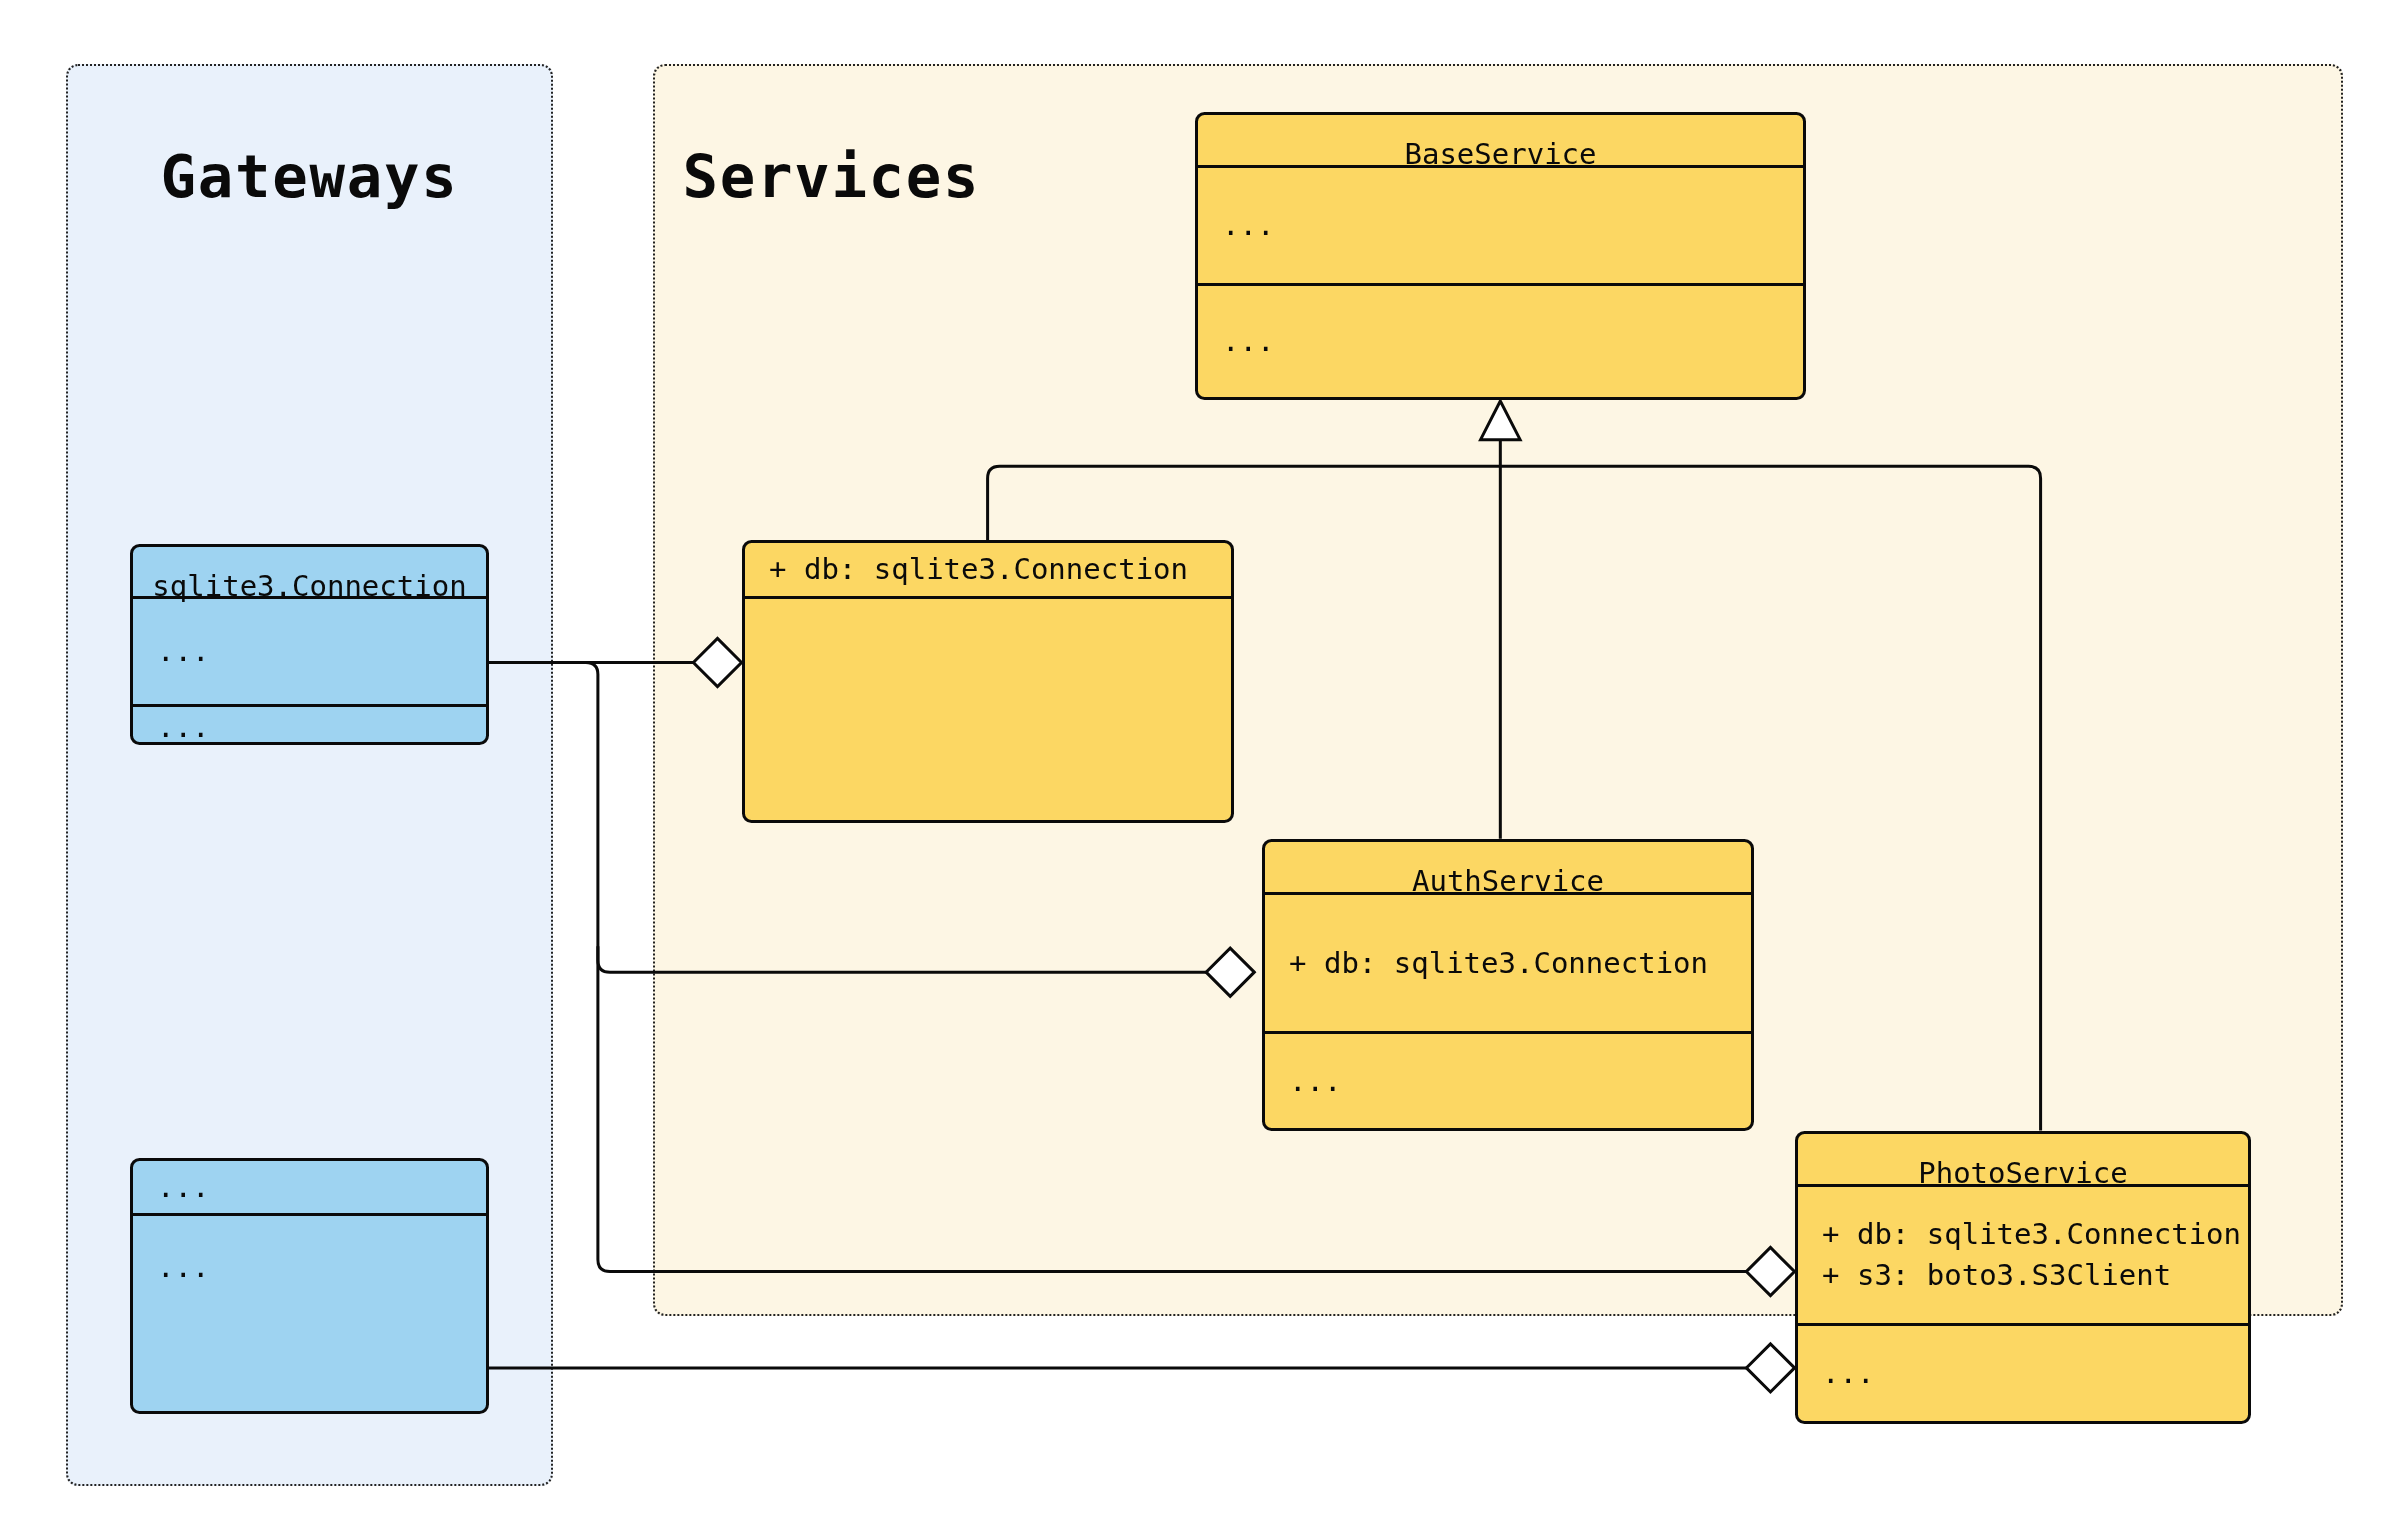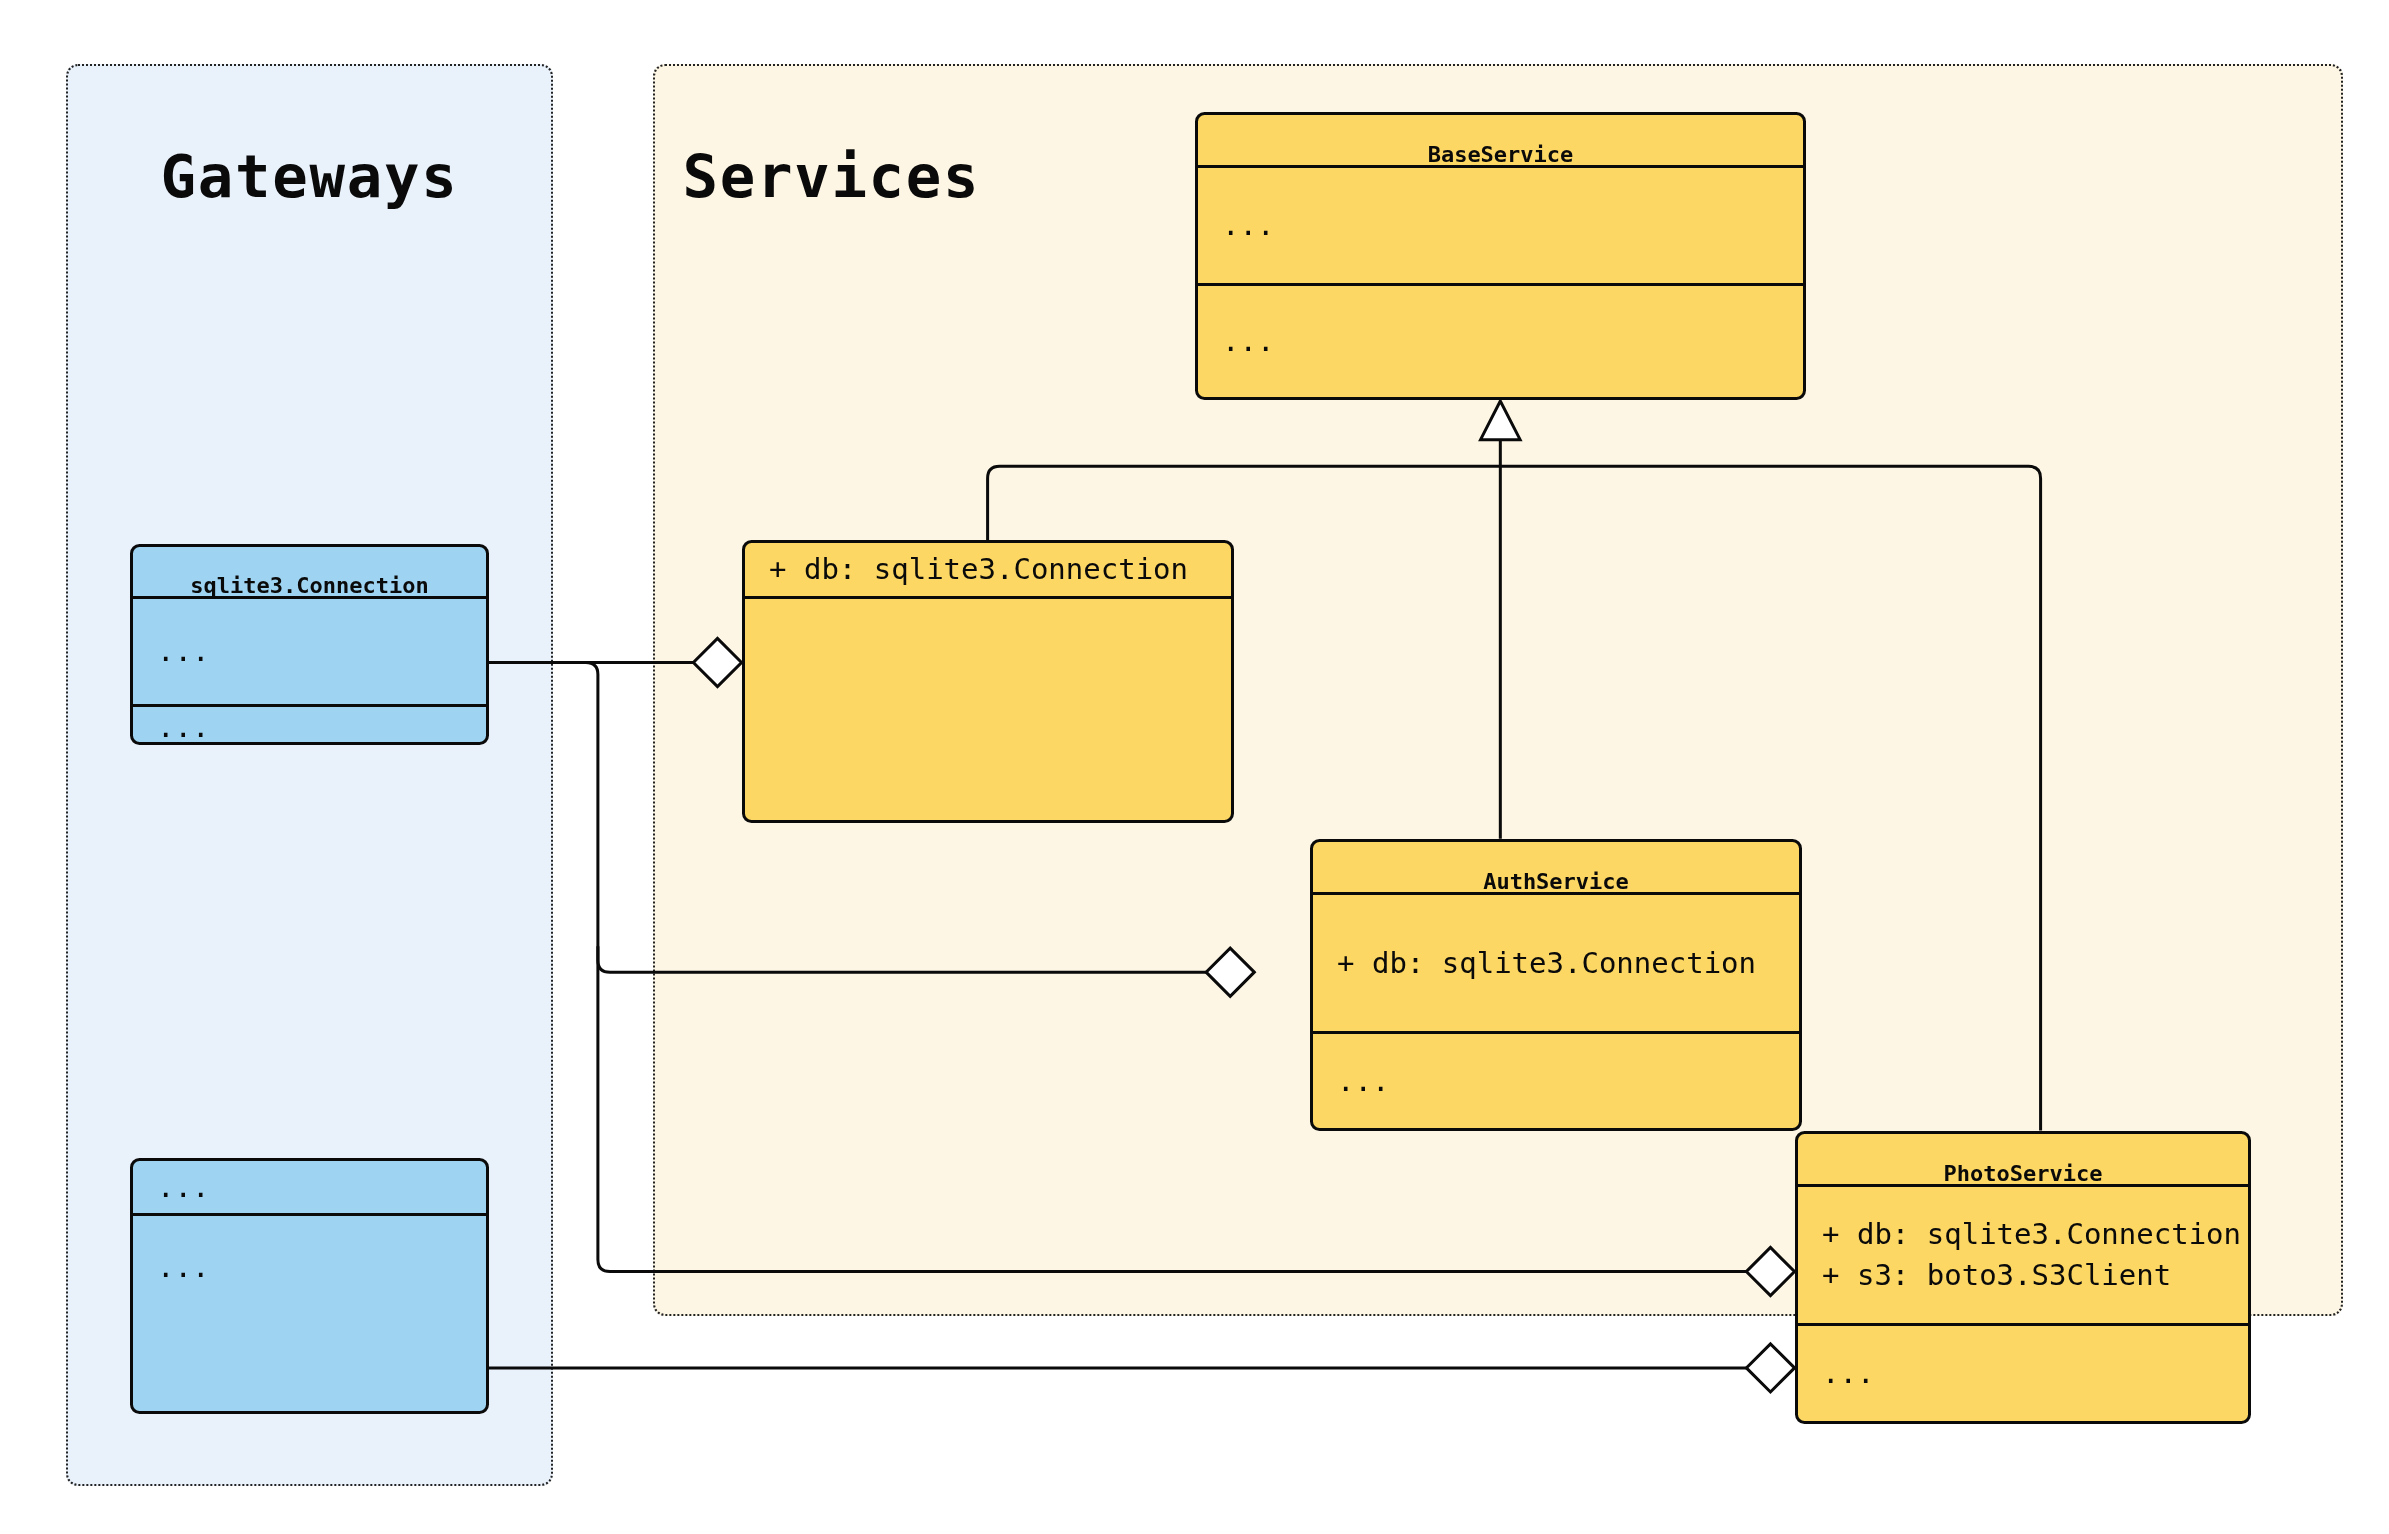--- a/index.html
+++ b/index.html
@@ -32,21 +32,21 @@
   .connectors{position:absolute;left:0;top:0;z-index:1;}
   .uml-class{
     position:absolute;z-index:2;box-sizing:border-box;
     border:3.4px solid var(--outline);border-radius:9.5px;
     display:grid;overflow:hidden;
   }
   .uml-class.yellow{background:var(--service-class-fill);}
   .uml-class.blue{background:var(--gateway-class-fill);}
   .uml-title{
     display:flex;align-items:center;justify-content:center;
-    font-weight:700;font-size:22px;border-bottom:3.4px solid var(--outline);
+    font-weight:400;font-size:29px;border-bottom:3.4px solid var(--outline);
     box-sizing:border-box;white-space:nowrap;margin-top:28px;
   }
   .uml-sec{
     display:flex;flex-direction:column;justify-content:center;
     padding-left:24px;box-sizing:border-box;font-size:29px;
   }
   .uml-sec + .uml-sec{border-top:3.4px solid var(--outline);}
   .uml-line{line-height:41px;white-space:pre;}
 </style>
 </head>
@@ -92,21 +92,21 @@
     </div>
   </div>
 
   <div class="uml-class yellow" style="left:742px;top:540px;width:492px;height:283px;grid-template-rows:53px 110px 1fr;">
     <div class="uml-sec">
       <div class="uml-line">+ db: sqlite3.Connection</div>
     </div>
     <div class="uml-sec"></div>
   </div>
 
-  <div class="uml-class yellow" style="left:1310px;top:839px;width:492px;height:292px;grid-template-rows:53px 136px 1fr;">
+  <div class="uml-class yellow" style="left:1262px;top:839px;width:492px;height:292px;grid-template-rows:53px 136px 1fr;">
     <div class="uml-title">AuthService</div>
     <div class="uml-sec">
       <div class="uml-line">+ db: sqlite3.Connection</div>
     </div>
     <div class="uml-sec">
       <div class="uml-line">...</div>
     </div>
   </div>
 
   <div class="uml-class yellow" style="left:1795px;top:1131px;width:456px;height:293px;grid-template-rows:53px 136px 1fr;">

